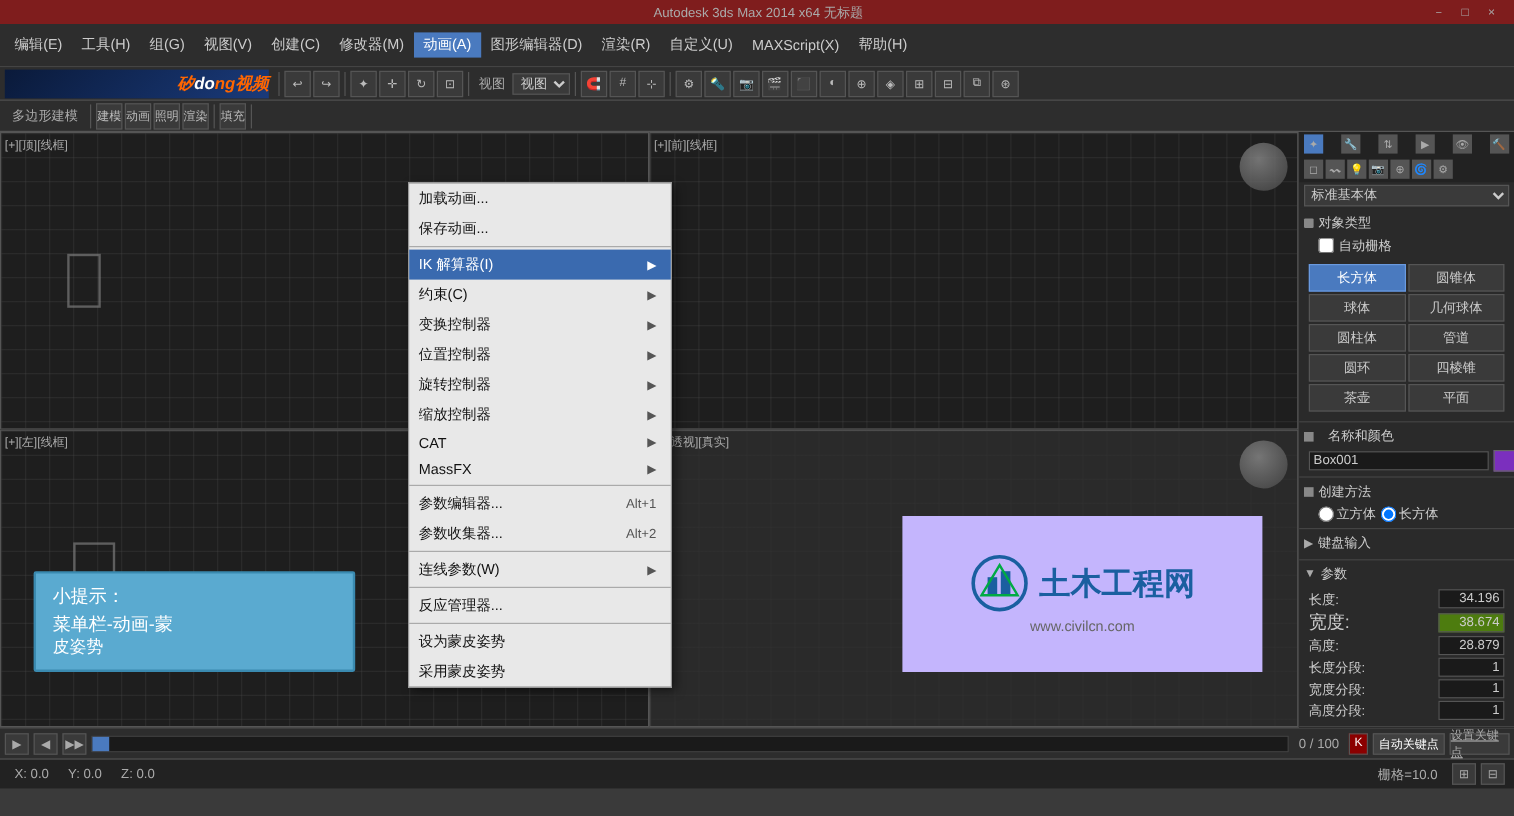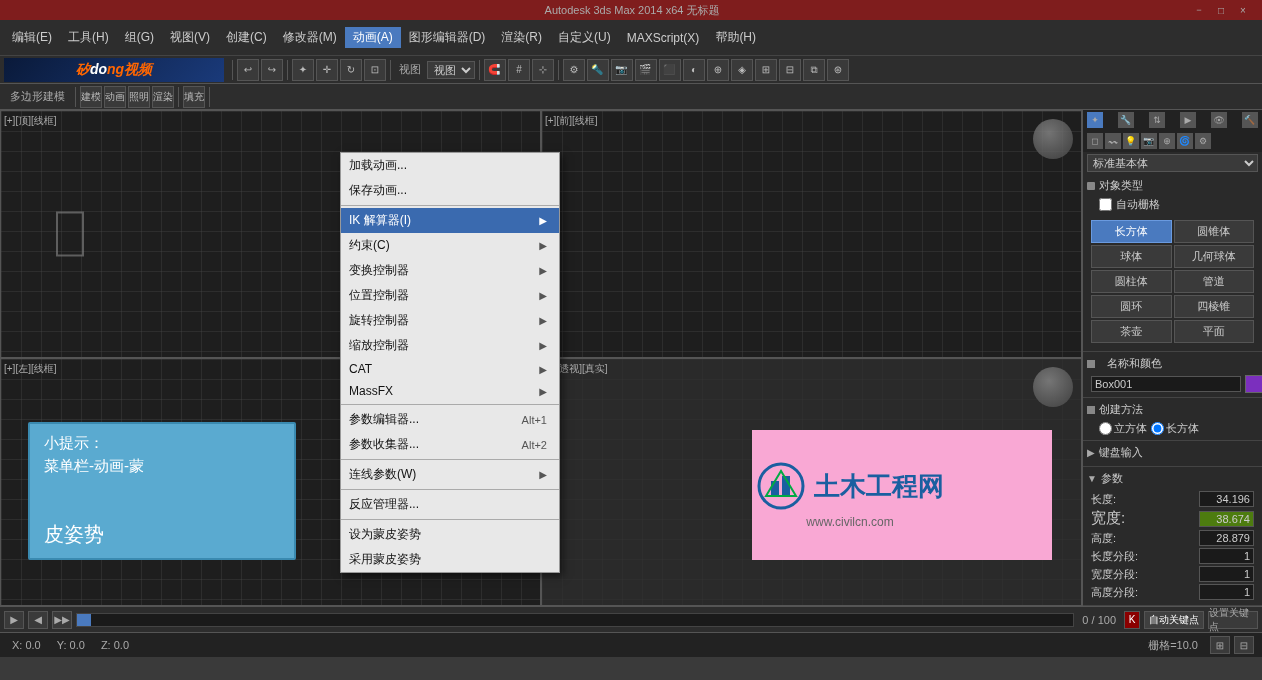--- a/index.html
+++ b/index.html
@@ -112,21 +112,21 @@
     
     #tooltip-box {
       position: absolute; bottom: 46px; left: 28px;
       width: 268px; background: #5aaad0; border: 2px solid #3a8ab0; padding: 10px 14px;
       font-size: 14px; color: #fff; border-radius: 2px;
     }
 
     
     #civil-logo {
       position: absolute; bottom: 46px; right: 30px;
-      width: 300px; height: 130px; background: #f9a8d4; display: flex; align-items: center; justify-content: flex-start; padding: 4px;
+      width: 300px; height: 130px; background: #c4b5fd; display: flex; align-items: center; justify-content: center; padding: 16px;
     }
 
     
     .cube-svg { position: absolute; bottom: 40px; left: 50%; transform: translateX(-50%); }
 
     
     .rp-icons-top { display: flex; align-items: center; justify-content: space-between; padding: 2px 4px; background: #222; }
     .rp-top-icon { width: 16px; height: 16px; background: #555; display: inline-flex; align-items: center; justify-content: center; font-size: 9px; color: #aaa; cursor: pointer; }
     .rp-top-icon.active { background: #4a7abf; }
 
@@ -164,21 +164,21 @@
   <div class="menu-item active menu-active">动画(A)</div>
   <div class="menu-item">图形编辑器(D)</div>
   <div class="menu-item">渲染(R)</div>
   <div class="menu-item">自定义(U)</div>
   <div class="menu-item">MAXScript(X)</div>
   <div class="menu-item">帮助(H)</div>
 </div>
 
 <div id="toolbar">
 
-  <div style="width:220px; height:24px; background: linear-gradient(135deg,#0a1a3a,#1a3a7a); display:flex; align-items:center; justify-content:center; margin-right:4px; flex-shrink:0;">
+  <div style="width:220px; height:24px; background: linear-gradient(135deg,#0a1a3a,#1a3a7a); display:flex; align-items:center; justify-content:flex-end; margin-right:4px; flex-shrink:0;">
     <span style="color:#ff6600; font-weight:bold; font-size:14px; font-style:italic;">矽<span style="color:#fff">do</span><span style="color:#ff6600">ng</span>视频</span>
   </div>
   <div class="tb-sep"></div>
   <div class="tb-btn">↩</div>
   <div class="tb-btn">↪</div>
   <div class="tb-sep"></div>
   <div class="tb-btn">✦</div>
   <div class="tb-btn">✛</div>
   <div class="tb-btn">↻</div>
   <div class="tb-btn">⊡</div>
@@ -349,21 +349,21 @@
         <div class="dm-item">
           <span>采用蒙皮姿势</span>
         </div>
 
       </div>
     </div>
 
     <div id="tooltip-box">
       <div style="font-size:15px; margin-bottom:4px;">小提示：</div>
       <div style="font-size:15px;">菜单栏-动画-蒙</div>
-      <div style="font-size:20px;margin-top:45px;">皮姿势</div>
+      <div style="font-size:14px;">皮姿势</div>
     </div>
 
     <div id="civil-logo">
       <div style="display:flex; flex-direction:column; align-items:center;">
 
         <div style="display:flex; align-items:center; gap:8px; margin-bottom:4px;">
           <svg width="50" height="50" viewBox="0 0 50 50">
             <circle cx="25" cy="25" r="22" fill="none" stroke="#1a5fa0" stroke-width="3"></circle>
             <rect x="15" y="20" width="8" height="15" fill="#1a5fa0"></rect>
             <rect x="26" y="15" width="8" height="20" fill="#1a5fa0"></rect>
@@ -504,21 +504,21 @@
 <div id="timeline">
   <div class="tl-btn">▶</div>
   <div class="tl-btn">◀</div>
   <div class="tl-btn">▶▶</div>
   <div class="tl-track">
     <div class="tl-thumb"></div>
   </div>
   <div style="font-size:11px; color:#aaa; padding:0 4px;">0 / 100</div>
   <div class="tl-btn" style="background:#8b0000; color:#fff; width:16px;">K</div>
   <div class="tl-btn" style="background:#404040; color:#fff; width:60px; font-size:10px;">自动关键点</div>
-  <div class="tl-btn" style="width:50px; font-size:10px;">设置关键点</div>
+  <div class="tl-btn" style="width:50px; font-size:10px;text-decoration:underline;">设置关键点</div>
 </div>
 
 <div id="status-bar">
   <span class="status-item">X: 0.0</span>
   <span class="status-item">Y: 0.0</span>
   <span class="status-item">Z: 0.0</span>
   <span style="flex:1;"></span>
   <span class="status-item">栅格=10.0</span>
   <div style="display:flex; gap:4px;">
     <div class="tl-btn">⊞</div>

